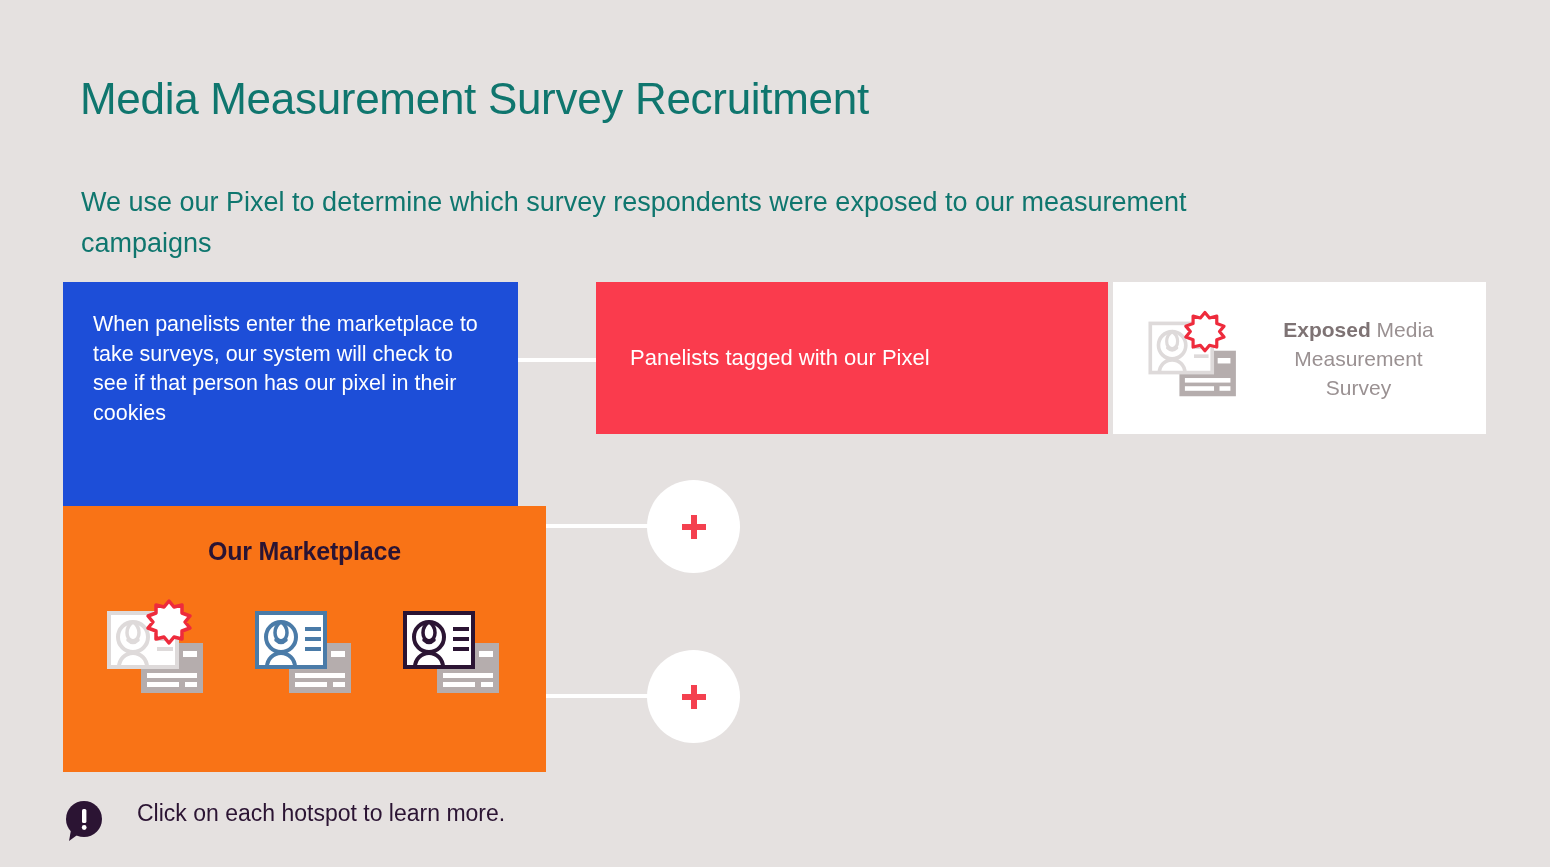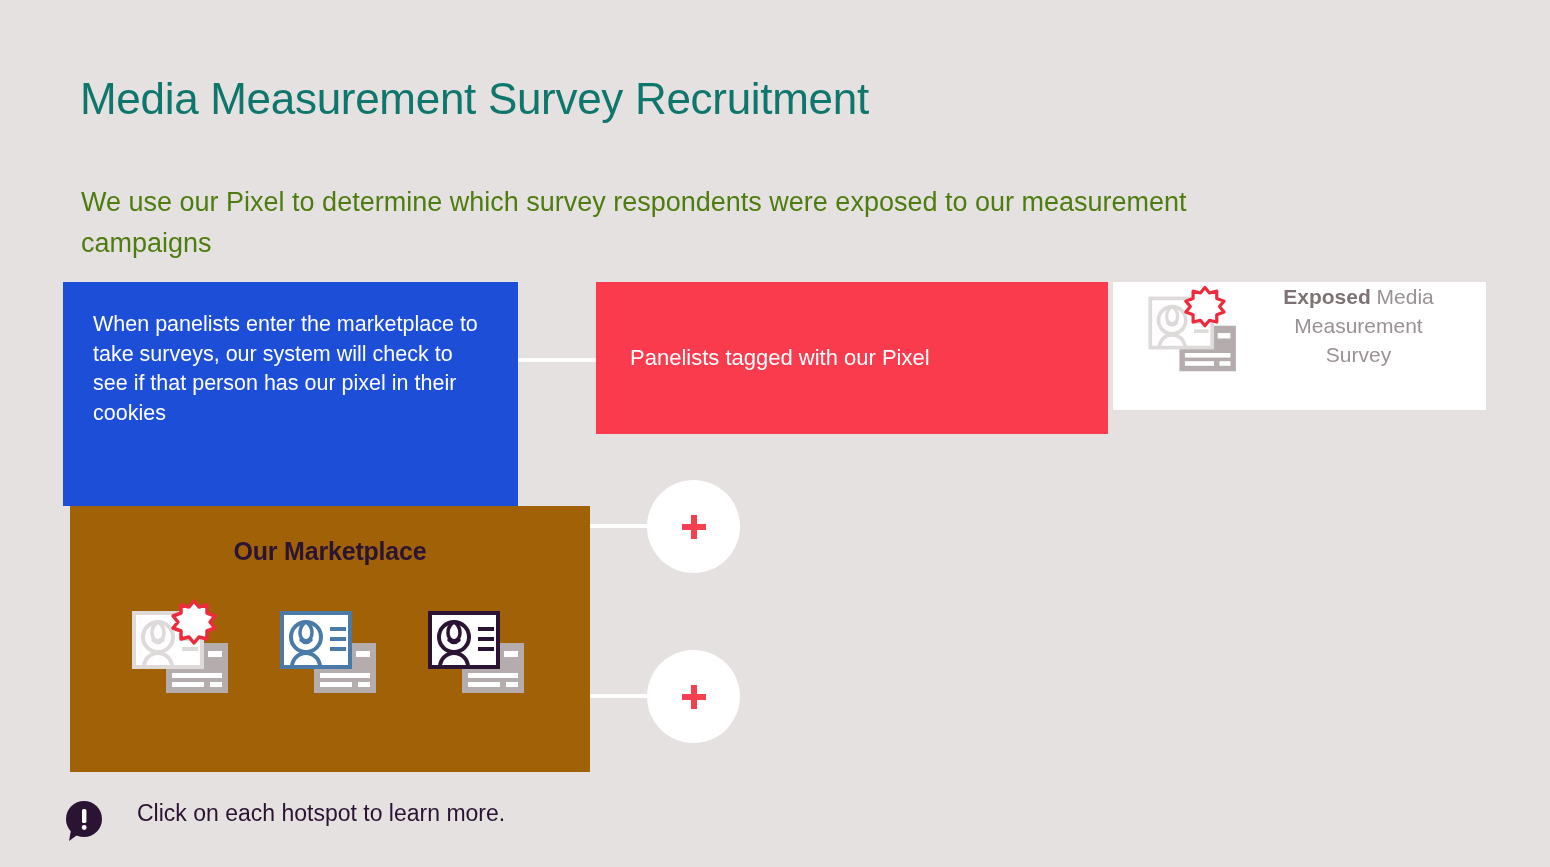--- a/index.html
+++ b/index.html
@@ -29,21 +29,21 @@
   }
 
   #page-subtitle {
     position: absolute;
     left: 81px;
     top: 182px;
     width: 1240px;
     font-size: 27px;
     font-weight: 400;
     line-height: 41px;
-    color: #4d7c0f;
+    color: #0f766e;
   }
 
   
   #diagram {
     position: absolute;
     left: 0;
     top: 0;
     width: 1550px;
     height: 867px;
   }
@@ -73,25 +73,24 @@
   #left-red-text {
     font-size: 21.5px;
     line-height: 29.5px;
     color: #ffffff;
   }
 
   #marketplace-panel {
     position: absolute;
     left: 63px;
     top: 506px;
-    width: 520px;
+    width: 483px;
     height: 266px;
-    background: #a16207;
+    background: #f97316;
     z-index: 2;
-    margin-left: 7px;
   }
   #marketplace-title {
     text-align: center;
     margin-top: 31px;
     font-size: 25px;
     font-weight: bold;
     color: #2b1433;
     letter-spacing: -0.2px;
   }
   #marketplace-icons {
@@ -119,24 +118,25 @@
     font-size: 22px;
     color: #ffffff;
   }
 
   
   #exposed-panel {
     position: absolute;
     left: 1113px;
     top: 282px;
     width: 373px;
-    height: 128px;
+    height: 152px;
     background: #ffffff;
     z-index: 2;
     display: flex;
+    align-items: center;
     justify-content: center;
     gap: 16px;
   }
   #exposed-icon { width: 102px; height: 102px; flex: none; }
   #exposed-label {
     font-size: 21px;
     line-height: 29px;
     color: #9a9192;
     text-align: center;
     width: 196px;

